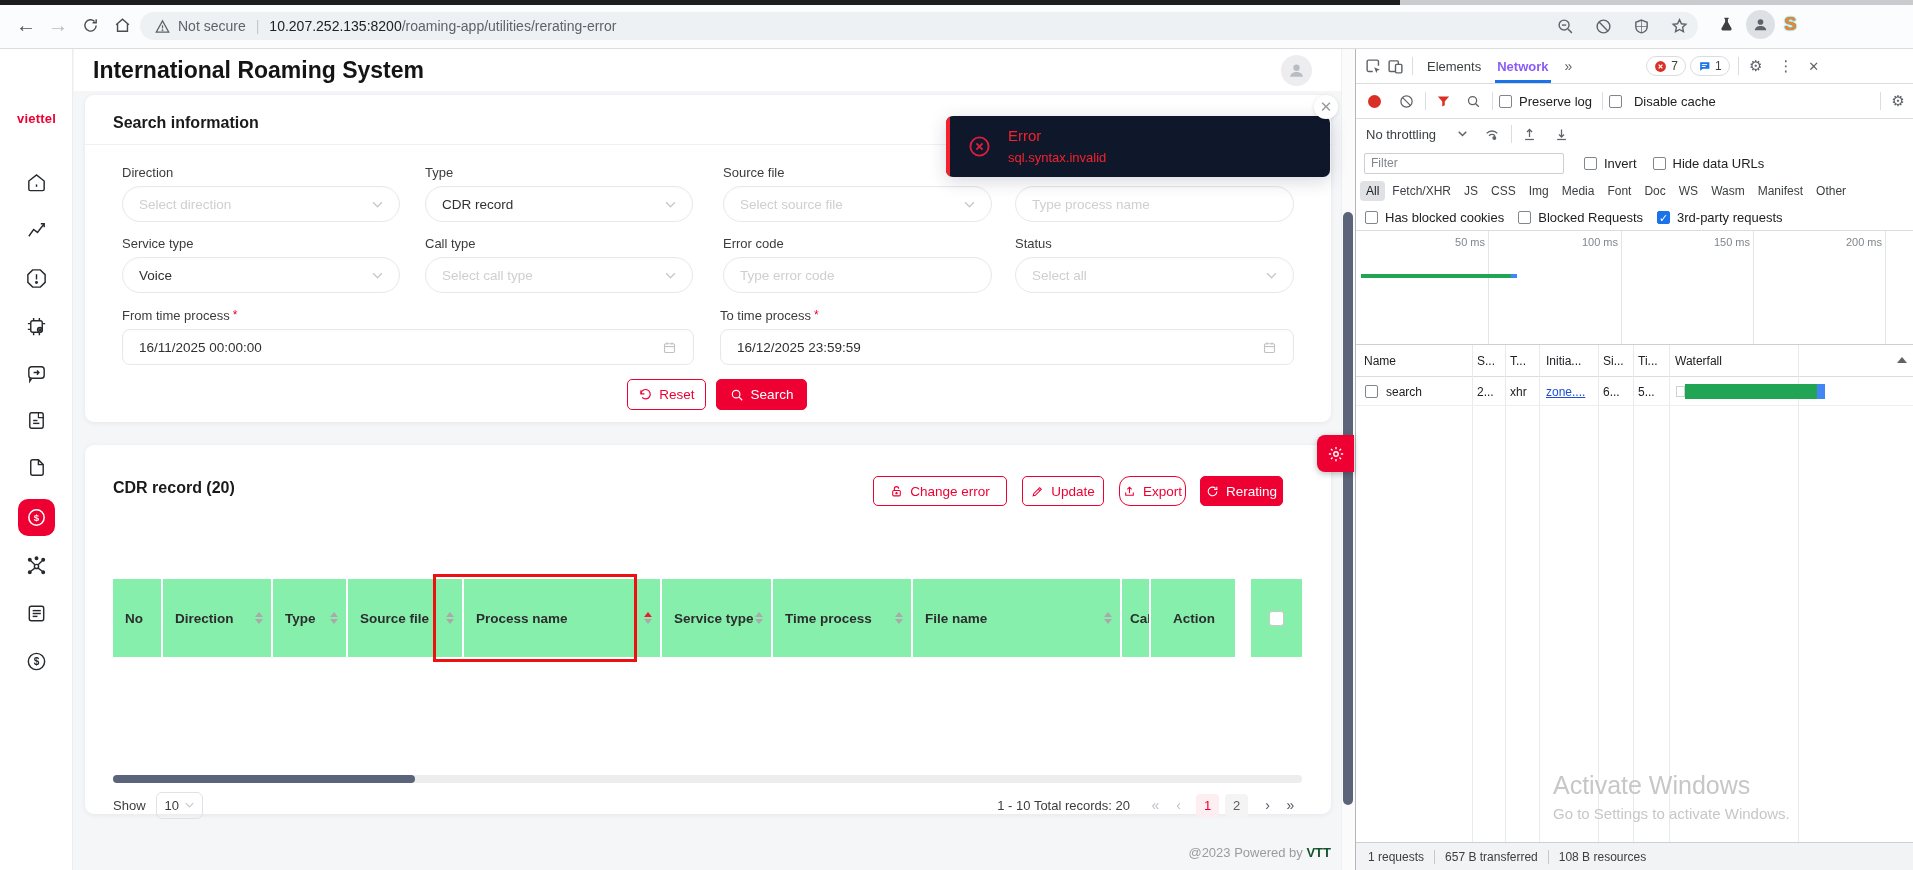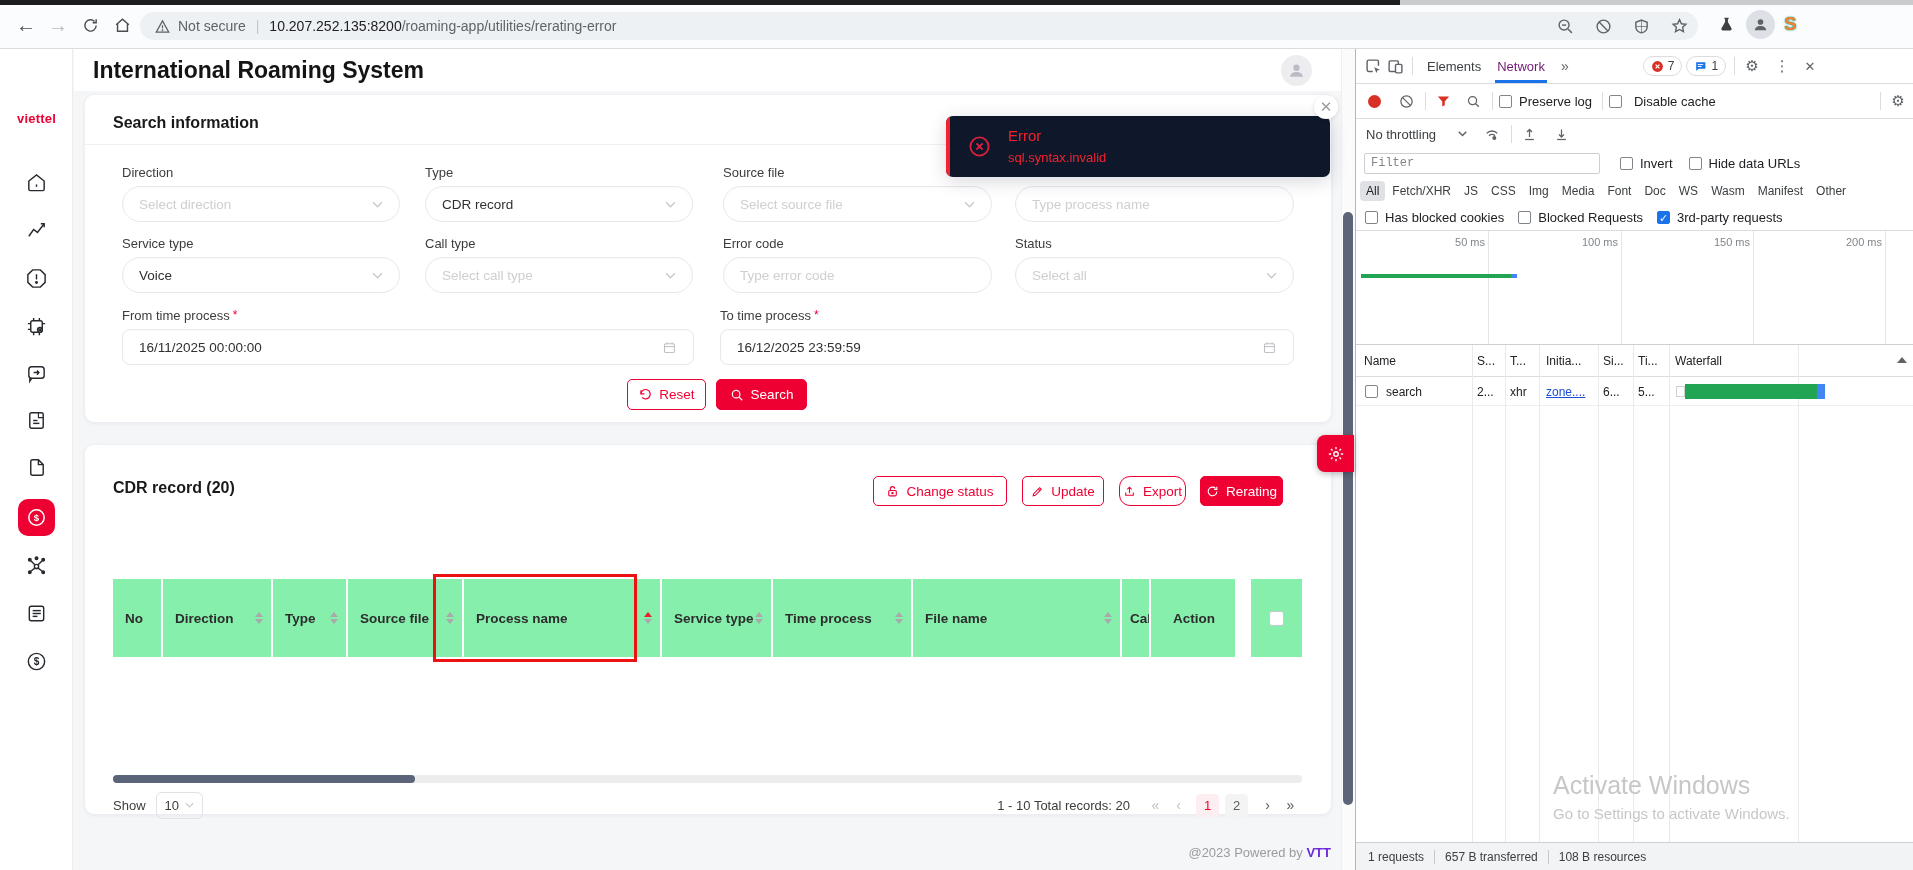--- a/index.html
+++ b/index.html
@@ -65,41 +65,41 @@
   #hl-box { position:absolute; left:348px; top:129px; width:204px; height:88px; border:3px solid #ee1111; z-index:30; }
 
   
   .pgbox { display:inline-flex; align-items:center; justify-content:center; width:23px; height:23px; border-radius:4px; font-size:13px; }
   .pgnum { background:#f4f4f5; color:#5c5c60; }
   .pgnum.active { color:#ee0033; background:#fdeef1; }
   .pgarrow { color:#bfbfc3; font-size:14px; }
   .pgarrow.en { color:#55555a; }
 
   #footer-text { position:absolute; left:0; top:796px; width:1257px; text-align:right; font-size:13px; color:#9b9ba0; }
-  #footer-text b { color:#6d28d9; }
+  #footer-text b { color:#14532d; }
 
   
   #v-scroll-track { position:absolute; left:1341px; top:49px; width:14px; height:821px; background:#fbfbfc; border-left:1px solid #f0f0f0; }
   #v-scroll-thumb { position:absolute; left:1343px; top:212px; width:10px; height:593px; background:#5b6478; border-radius:5px; }
   #settings-fab { position:absolute; left:1317px; top:435px; width:37px; height:37px; background:#ee0033; border-radius:8px 0 0 8px; display:flex; align-items:center; justify-content:center; color:#fff; font-size:18px; box-shadow:0 2px 6px rgba(0,0,0,.25); z-index:35; }
 
   
   #devtools { position:absolute; left:1355px; top:49px; width:558px; height:821px; background:#fff; border-left:1px solid #b4b6b8; font-size:12px; color:#202124; }
   .dt-row { position:absolute; left:0; width:557px; display:flex; align-items:center; }
   .dt-ic { display:inline-flex; align-items:center; justify-content:center; width:22px; height:22px; color:#5f6368; }
   .dt-sep { width:1px; height:18px; background:#dadce0; margin:0 6px; }
   .dt-tab { font-size:13px; color:#3c4043; padding:0 8px; height:34px; display:flex; align-items:center; position:relative; }
-  .dt-tab.active { color:#701a75; }
+  .dt-tab.active { color:#8b5cf6;font-weight:bold; }
   .dt-tab.active::after { content:""; position:absolute; left:6px; right:6px; bottom:0; height:3px; background:#1a73e8; }
   .badgepill { display:inline-flex; align-items:center; gap:4px; border:1px solid #dadce0; border-radius:11px; height:20px; padding:0 7px; font-size:12px; color:#3c4043; }
   .cb { width:13px; height:13px; border:1px solid #80868b; border-radius:2px; background:#fff; display:inline-block; flex:none; }
   .cb.checked { background:#1a73e8; border-color:#1a73e8; color:#fff; font-size:11px; line-height:13px; text-align:center; }
   .typepill { padding:3px 6px; border-radius:4px; color:#3c4043; white-space:nowrap; }
   .typepill.sel { background:#dfe1e5; color:#202124; }
-  #dt-filter { width:236px; height:21px; border:1px solid #cdcfd2; border-radius:2px; font-size:12px; padding:0 6px; color:#202124; outline:none; font-family:Liberation Mono, monospace; }
+  #dt-filter { width:200px; height:21px; border:1px solid #cdcfd2; border-radius:2px; font-size:12px; padding:0 6px; color:#202124; outline:none; font-family:Liberation Sans, sans-serif; }
   #dt-filter::placeholder { color:#80868b; }
   .gridline { position:absolute; width:1px; background:#e4e5e7; }
   .dt-colsep { position:absolute; width:1px; background:#e8eaed; }
   .dt-grid-hd { position:absolute; font-size:12px; color:#202124; }
   #dt-statusbar { position:absolute; left:0; top:793px; width:557px; height:28px; background:#f1f3f4; border-top:1px solid #cdcfd2; display:flex; align-items:center; gap:0; font-size:12px; color:#3c4043; }
   #dt-statusbar .sdiv { width:1px; height:14px; background:#c6c9cc; margin:0 10px; }
   .wm1 { position:absolute; left:197px; top:722px; font-size:25px; color:#c7c7c9; }
   .wm2 { position:absolute; left:197px; top:756px; font-size:15px; color:#c7c7c9; }
 </style>
 </head>
@@ -384,21 +384,21 @@
 
     <div id="cdr-card" class="card">
       <div class="card-title" style="position:absolute; left:28px; top:34px;">CDR record (20)</div>
 
       <div class="btn btn-outline" style="position:absolute; left:788px; top:31px; width:134px; height:30px; border-radius:5px;">
         <svg width="13" height="13" viewBox="0 0 24 24" fill="none" stroke="#ee0033" stroke-width="2">
             <rect x="5" y="10" width="14" height="10" rx="2"></rect>
             <path d="M8 10V7a4 4 0 0 1 8 0"></path>
             <circle cx="12" cy="15" r="1.2" fill="#ee0033"></circle>
           </svg>
-        <span>Change status</span>
+        <span>Change error</span>
       </div>
       <div class="btn btn-outline" style="position:absolute; left:937px; top:31px; width:82px; height:30px; border-radius:5px;">
         <svg width="13" height="13" viewBox="0 0 24 24" fill="none" stroke="#ee0033" stroke-width="2">
             <path d="M4 20l1-4L16 5l3 3L8 19l-4 1z"></path>
             <line x1="13.5" y1="7.5" x2="16.5" y2="10.5"></line>
           </svg>
         <span>Update</span>
       </div>
       <div class="btn btn-outline" style="position:absolute; left:1034px; top:31px; width:67px; height:30px; border-radius:11px;">
         <svg width="13" height="13" viewBox="0 0 24 24" fill="none" stroke="#ee0033" stroke-width="2">

